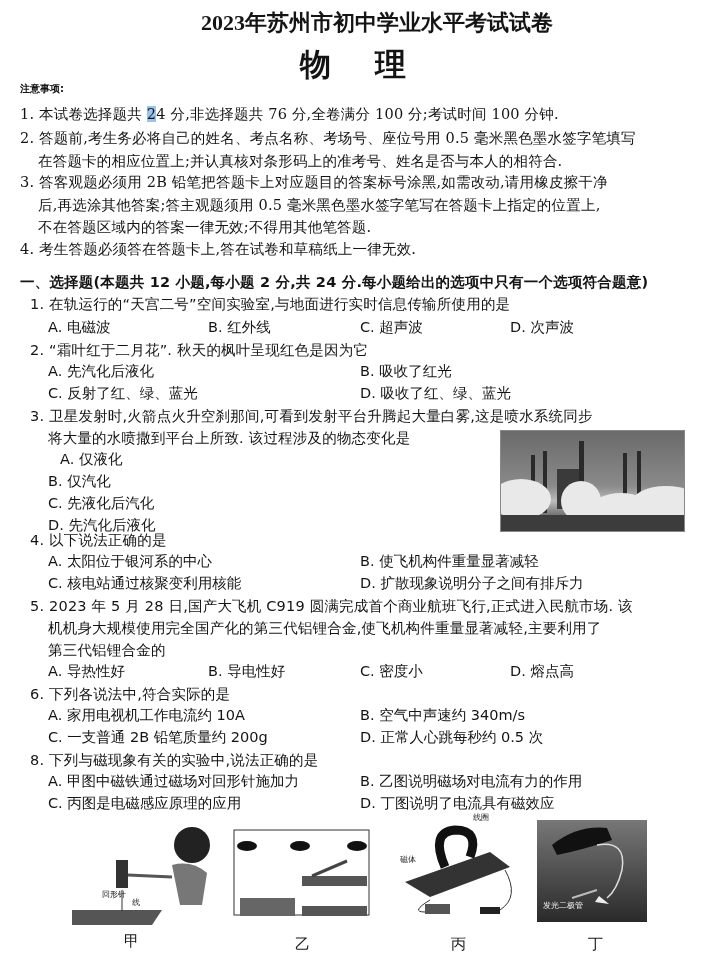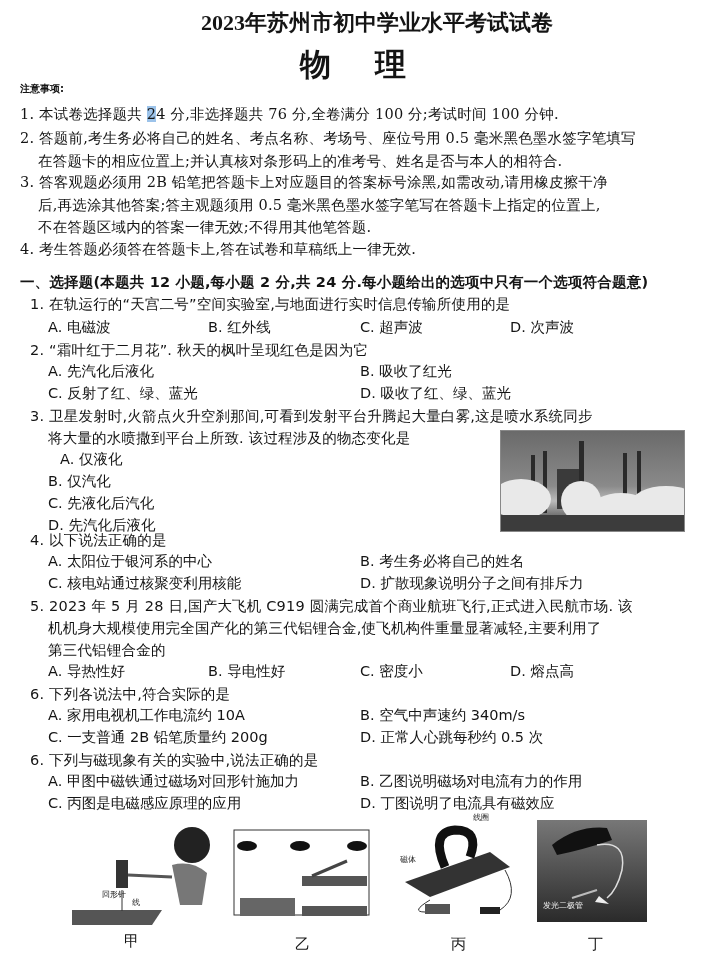--- a/index.html
+++ b/index.html
@@ -93,39 +93,39 @@
   <div class="tower" style="left:136px; height:62px;"></div>
   <div class="cloud" style="left:-10px; top:48px; width:60px; height:40px;"></div>
   <div class="cloud" style="left:60px; top:50px; width:40px; height:40px;"></div>
   <div class="cloud" style="left:90px; top:62px; width:60px; height:30px;"></div>
   <div class="cloud" style="left:130px; top:55px; width:70px; height:36px;"></div>
   <div style="position:absolute; left:0; bottom:0; width:100%; height:16px; background:#3c3c3c;"></div>
 </div>
 
 <div class="line q" style="left:30px; top:530px;">4. 以下说法正确的是</div>
 <div class="opt" style="left:48px; top:552px;">A. 太阳位于银河系的中心</div>
-<div class="opt" style="left:360px; top:552px;">B. 考生务必将自己的姓名</div>
+<div class="opt" style="left:360px; top:552px;">B. 使飞机构件重量显著减轻</div>
 <div class="opt" style="left:48px; top:574px;">C. 核电站通过核聚变利用核能</div>
 <div class="opt" style="left:360px; top:574px;">D. 扩散现象说明分子之间有排斥力</div>
 
 <div class="line q" style="left:30px; top:596px;">5. 2023 年 5 月 28 日,国产大飞机 C919 圆满完成首个商业航班飞行,正式进入民航市场. 该</div>
 <div class="line q" style="left:48px; top:618px;">机机身大规模使用完全国产化的第三代铝锂合金,使飞机构件重量显著减轻,主要利用了</div>
 <div class="line q" style="left:48px; top:640px;">第三代铝锂合金的</div>
 <div class="opt" style="left:48px; top:662px;">A. 导热性好</div>
 <div class="opt" style="left:208px; top:662px;">B. 导电性好</div>
 <div class="opt" style="left:360px; top:662px;">C. 密度小</div>
 <div class="opt" style="left:510px; top:662px;">D. 熔点高</div>
 
 <div class="line q" style="left:30px; top:684px;">6. 下列各说法中,符合实际的是</div>
 <div class="opt" style="left:48px; top:706px;">A. 家用电视机工作电流约 10A</div>
 <div class="opt" style="left:360px; top:706px;">B. 空气中声速约 340m/s</div>
 <div class="opt" style="left:48px; top:728px;">C. 一支普通 2B 铅笔质量约 200g</div>
 <div class="opt" style="left:360px; top:728px;">D. 正常人心跳每秒约 0.5 次</div>
 
-<div class="line q" style="left:30px; top:750px;">6. 下列与磁现象有关的实验中,说法正确的是</div>
+<div class="line q" style="left:30px; top:750px;">8. 下列与磁现象有关的实验中,说法正确的是</div>
 <div class="opt" style="left:48px; top:772px;">A. 甲图中磁铁通过磁场对回形针施加力</div>
 <div class="opt" style="left:360px; top:772px;">B. 乙图说明磁场对电流有力的作用</div>
 <div class="opt" style="left:48px; top:794px;">C. 丙图是电磁感应原理的应用</div>
 <div class="opt" style="left:360px; top:794px;">D. 丁图说明了电流具有磁效应</div>
 
 <div class="figure" style="left:72px; top:815px; width:150px; height:115px;">
   <svg width="150" height="115" viewBox="0 0 150 115">
     <polygon points="0,95 90,95 80,110 -2,110" fill="#555"></polygon>
     <circle cx="120" cy="30" r="18" fill="#222"></circle>
     <path d="M100 50 Q120 45 135 58 L130 90 L108 90 Z" fill="#777"></path>

